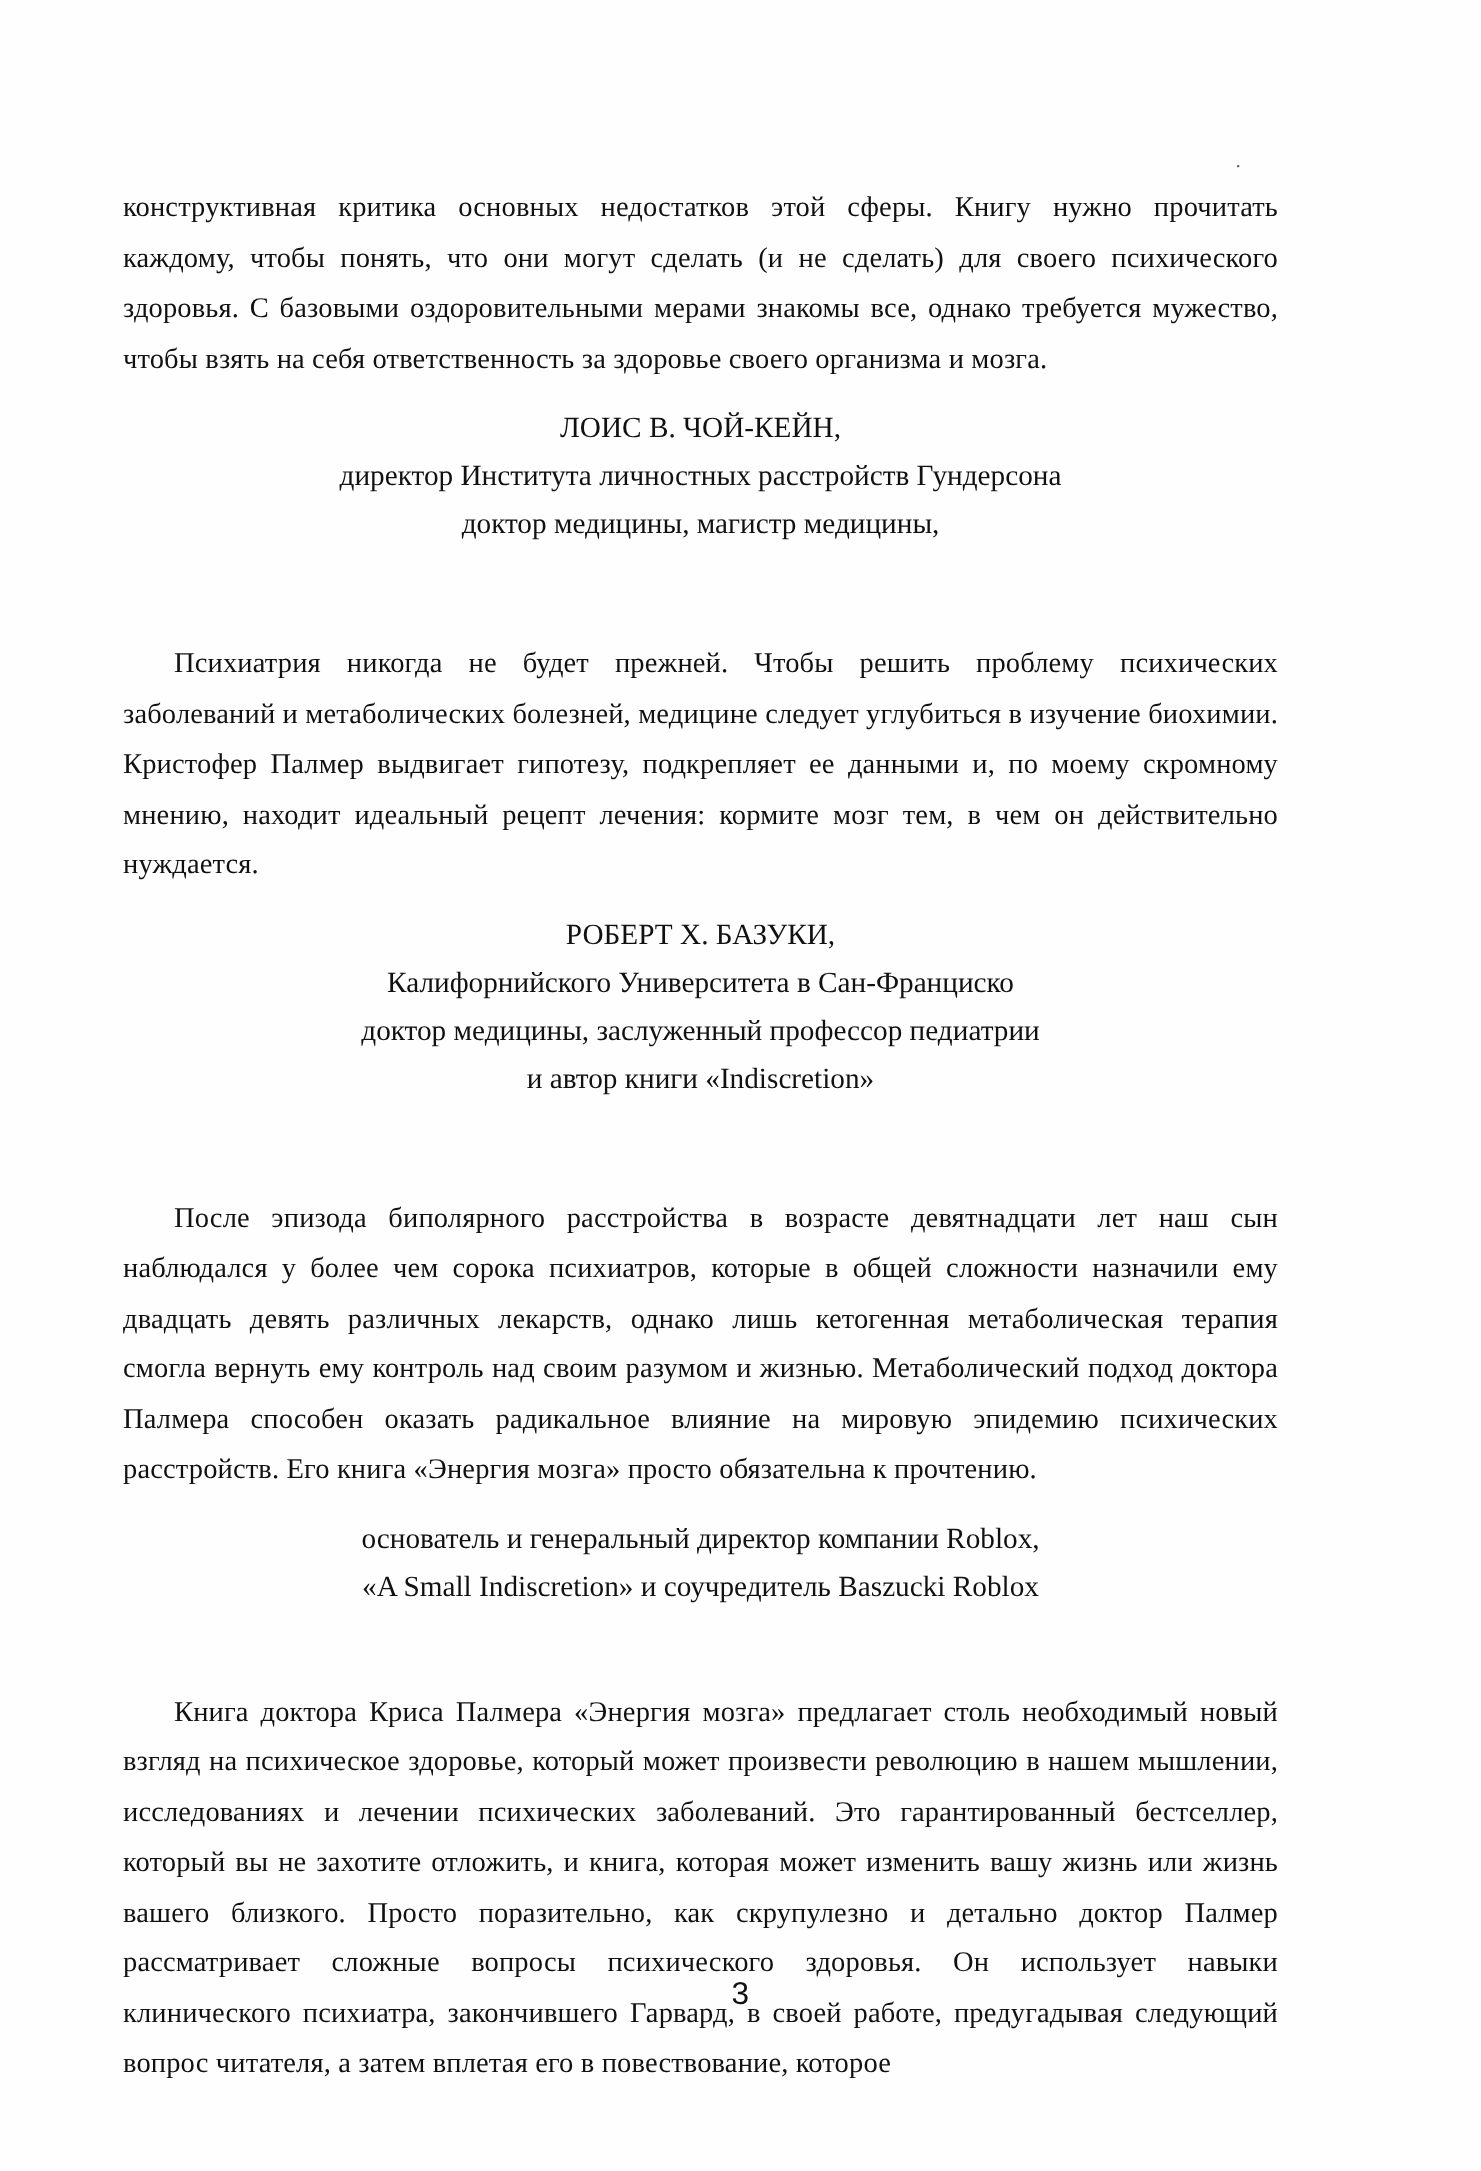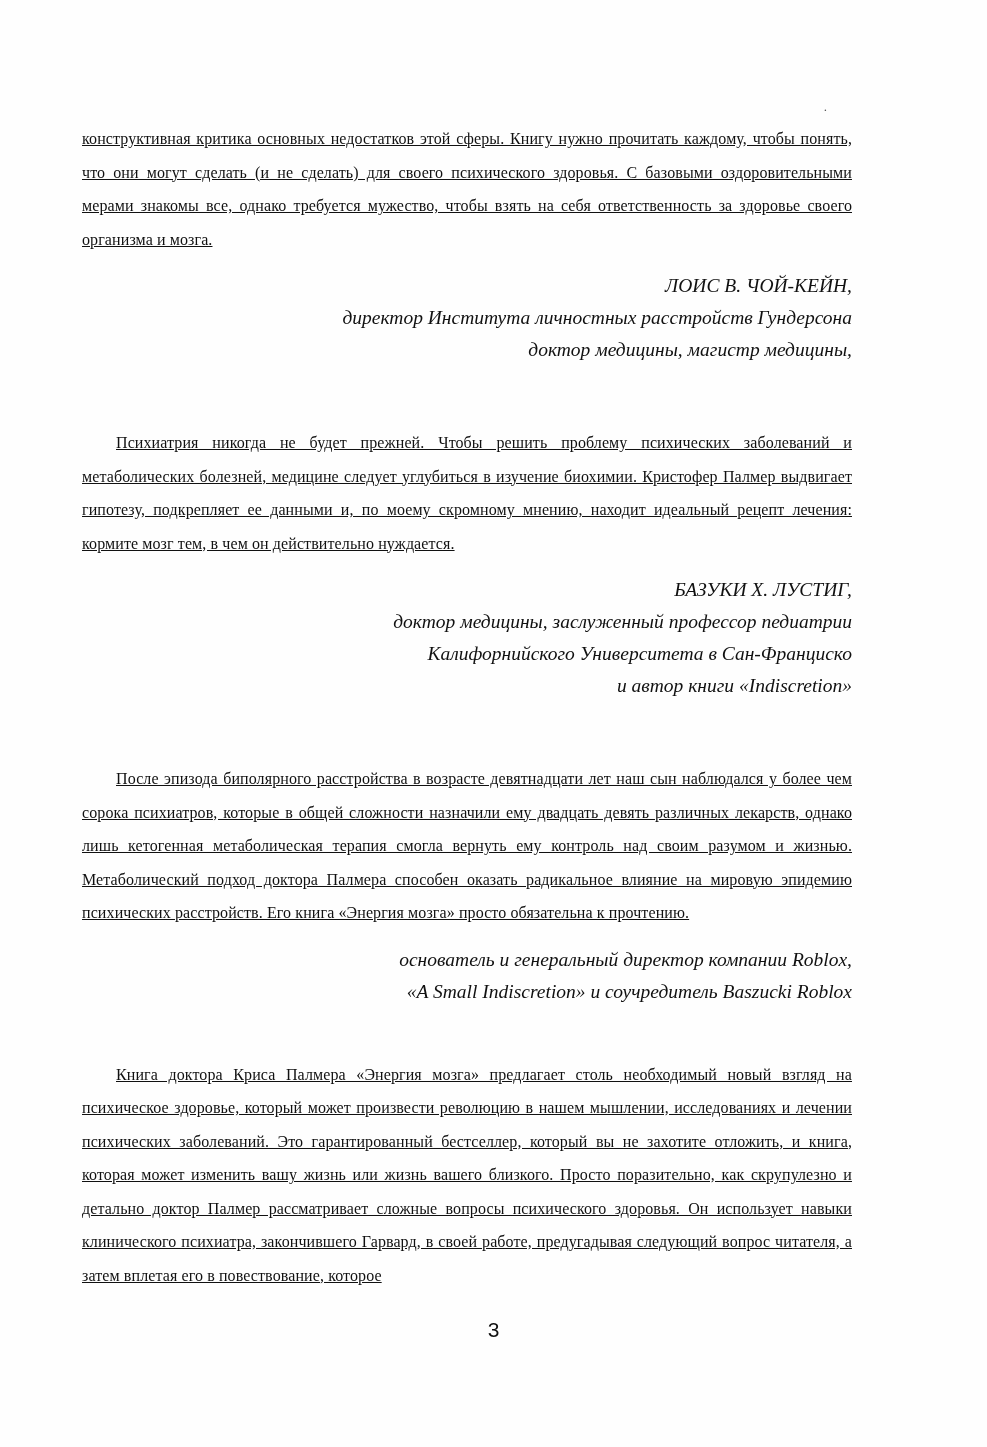--- a/index.html
+++ b/index.html
@@ -32,38 +32,36 @@
   .dot-mark {
     position: absolute;
     right: 160px;
     top: 100px;
     font-size: 13px;
     color: #555;
     line-height: 1;
   }
   p.body-para {
     margin: 0;
-    font-size: 16px;
+    font-size: 19px;
     line-height: 33.5px;
     text-align: justify;
     text-align-last: left;
     letter-spacing: 0.1px;
     color: #111;
-    text-decoration: underline;
   }
   p.body-para.indent {
     text-indent: 34px;
     margin-top: 16px;
   }
   .attribution {
     margin: 0;
     font-size: 19.5px;
     line-height: 32px;
-    text-align: right;
-    font-style: italic;
+    text-align: center;
     color: #111;
   }
   .gap-sm { height: 14px; }
   .gap-md { height: 34px; }
   .gap-lg { height: 44px; }
   .page-number {
     position: absolute;
     left: 0;
     right: 0;
     top: 1318px;
@@ -89,23 +87,23 @@
       <p class="attribution name">ЛОИС В. ЧОЙ-КЕЙН,</p>
       <p class="attribution">директор Института личностных расстройств Гундерсона</p>
       <p class="attribution">доктор медицины, магистр медицины,</p>
     </div>
 
     <div class="gap-lg"></div>
 
     <div class="block">
       <p class="body-para indent">Психиатрия никогда не будет прежней. Чтобы решить проблему психических заболеваний и метаболических болезней, медицине следует углубиться в изучение биохимии. Кристофер Палмер выдвигает гипотезу, подкрепляет ее данными и, по моему скромному мнению, находит идеальный рецепт лечения: кормите мозг тем, в чем он действительно нуждается.</p>
       <div class="gap-sm"></div>
-      <p class="attribution name">БАЗУКИ Х. ЛУСТИГ,</p>
+      <p class="attribution name">РОБЕРТ Х. БАЗУКИ,</p>
+      <p class="attribution">Калифорнийского Университета в Сан-Франциско</p>
       <p class="attribution">доктор медицины, заслуженный профессор педиатрии</p>
-      <p class="attribution">Калифорнийского Университета в Сан-Франциско</p>
       <p class="attribution">и автор книги «Indiscretion»</p>
     </div>
 
     <div class="gap-lg"></div>
 
     <div class="block">
       <p class="body-para indent">После эпизода биполярного расстройства в возрасте девятнадцати лет наш сын наблюдался у более чем сорока психиатров, которые в общей сложности назначили ему двадцать девять различных лекарств, однако лишь кетогенная метаболическая терапия смогла вернуть ему контроль над своим разумом и жизнью. Метаболический подход доктора Палмера способен оказать радикальное влияние на мировую эпидемию психических расстройств. Его книга «Энергия мозга» просто обязательна к прочтению.</p>
       <div class="gap-sm"></div>
       <p class="attribution">основатель и генеральный директор компании Roblox,</p>
       <p class="attribution">«A Small Indiscretion» и соучредитель Baszucki Roblox</p>

